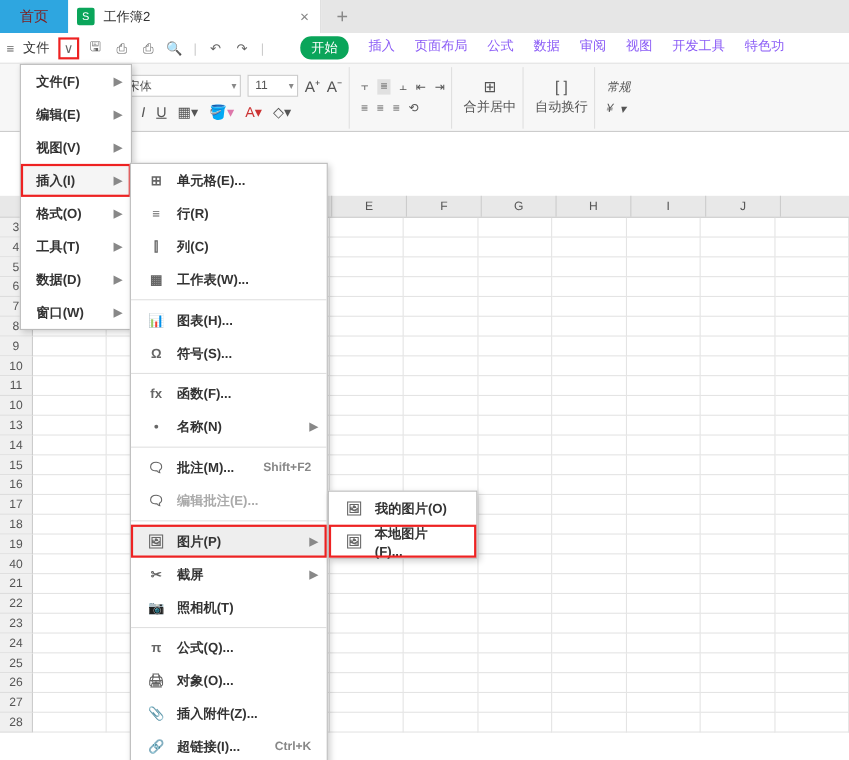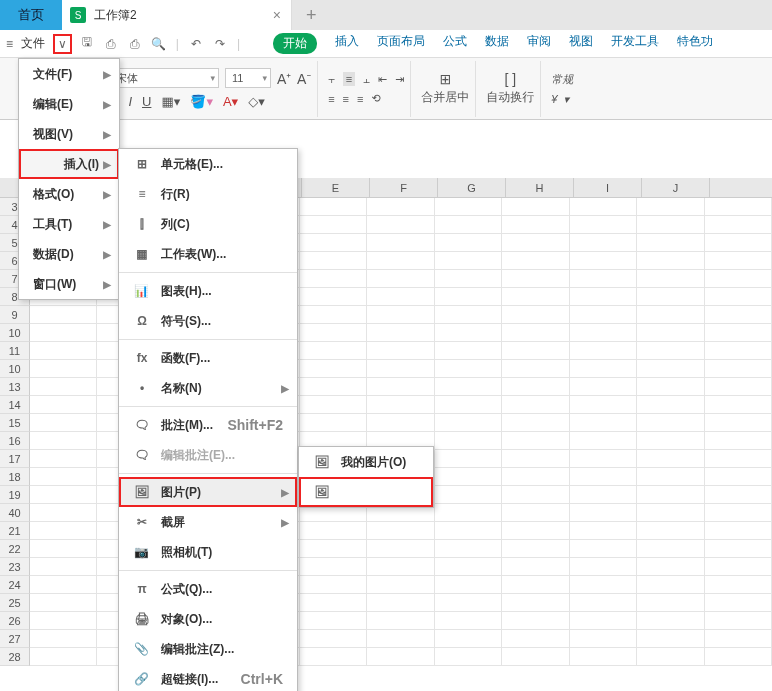--- a/index.html
+++ b/index.html
@@ -1,57 +1,57 @@
 <!DOCTYPE html>
 <html><head>
 <meta charset="utf-8">
 <style>
   * { box-sizing: border-box; margin: 0; padding: 0; font-family: "Microsoft YaHei", sans-serif; }
   body { background: #fff; width: 772px; height: 691px; overflow: hidden; font-size: 12px; color: #333; }
   
   
   .tabbar { display: flex; height: 30px; background: #e6e6e6; align-items: stretch; }
-  .tab-home { background: #2ea6e0; color: #0f172a; padding: 0 18px; display: flex; align-items: center; font-size: 13px; }
+  .tab-home { background: #2ea6e0; color: #7f1d1d; padding: 0 18px; display: flex; align-items: center; font-size: 13px; }
   .tab { background: #fff; display: flex; align-items: center; padding: 0 10px 0 8px; border-right: 1px solid #ddd; gap: 8px; min-width: 230px; }
   .tab-icon { width: 16px; height: 16px; background: #0aa55a; color: #fff; display: flex; align-items: center; justify-content: center; font-size: 10px; border-radius: 2px; }
   .tab-close { margin-left: auto; color: #888; font-size: 14px; }
   .tab-add { padding: 0 14px; display: flex; align-items: center; color: #888; font-size: 18px; }
   
   
   .toolbar { display: flex; align-items: center; height: 28px; background: #fff; border-bottom: 1px solid #ddd; padding: 0 6px; gap: 6px; font-size: 12px; }
   .toolbar .hamburger { color: #666; }
   .toolbar .menu-btn { padding: 0 2px; }
   .toolbar .caret-box { border: 2px solid #e22; padding: 1px 3px; color: #666; }
   .toolbar .qicon { color: #666; width: 18px; text-align: center; }
   .toolbar .sep { color: #ccc; margin: 0 2px; }
   .ribbon-tabs { display: flex; gap: 18px; margin-left: 25px; align-items: flex-start; }
-  .ribbon-tab { color: #0369a1; }
+  .ribbon-tab { color: #8b5cf6; }
   .ribbon-tab.active { background: #0aa55a; color: #fff; padding: 2px 10px; border-radius: 10px; }
   
   
   .ribbon { display: flex; align-items: center; height: 62px; background: #f7f7f7; border-bottom: 1px solid #ccc; padding: 0 6px; gap: 4px; }
   .ribbon-group { display: flex; flex-direction: column; align-items: center; justify-content: center; padding: 0 6px; font-size: 11px; color: #555; border-right: 1px solid #e0e0e0; height: 56px; }
   .ribbon-group.norule { border-right: none; }
   .mini-row { display: flex; gap: 6px; align-items: center; }
   .combo { border: 1px solid #ccc; background: #fff; height: 20px; display: flex; align-items: center; padding: 0 14px 0 6px; position: relative; }
   .combo::after { content: "▾"; position: absolute; right: 3px; color: #888; font-size: 9px; }
   .ribbon-ico { color: #555; font-size: 14px; }
   .ribbon-label { font-size: 12px; margin-top: 2px; }
   
   
   .menu { position: absolute; background: #fff; border: 1px solid #bbb; box-shadow: 2px 2px 6px rgba(0,0,0,.2); z-index: 10; font-weight: bold; }
   .menu-item { display: flex; align-items: center; height: 30px; padding: 0 20px 0 14px; gap: 10px; position: relative; }
   .menu-item .arrow { position: absolute; right: 8px; color: #888; font-size: 10px; }
-  .menu-item .shortcut { position: absolute; right: 14px; color: #888; font-size: 14px; }
+  .menu-item .shortcut { position: absolute; right: 14px; color: #888; font-size: 11px; }
   .menu-item.disabled { color: #aaa; }
   .menu-sep { height: 1px; background: #e0e0e0; margin: 3px 0; }
   .menu .ico { width: 18px; text-align: center; color: #666; }
   .file-menu { top: 58px; left: 18px; width: 102px; }
   .file-menu .menu-item { font-size: 12px; justify-content: flex-start; }
-  .file-menu .menu-item.highlight { outline: 2px solid #e22; outline-offset: -2px; background: #f5f5f5; justify-content: flex-end; }
+  .file-menu .menu-item.highlight { outline: 2px solid #e22; outline-offset: -2px; background: #f5f5f5; }
   
   .insert-menu { top: 148px; left: 118px; width: 180px; }
   .insert-menu .menu-item.highlight-box { outline: 2px solid #e22; outline-offset: -2px; background: #eee; }
   
   .pic-menu { top: 446px; left: 298px; width: 136px; }
   .pic-menu .menu-item.highlight-box { outline: 2px solid #e22; outline-offset: -2px; }
   
   
   .sheet { position: absolute; top: 148px; left: 0; right: 0; bottom: 0; }
   .col-headers { display: flex; position: absolute; top: 30px; left: 30px; right: 0; height: 20px; background: #e8e8e8; border-bottom: 1px solid #ccc; }
@@ -648,30 +648,31 @@
     <div class="menu-item">
       <span class="ico">π</span>
       <span>公式(Q)...</span>
     </div>
     <div class="menu-item">
       <span class="ico">🖨</span>
       <span>对象(O)...</span>
     </div>
     <div class="menu-item">
       <span class="ico">📎</span>
-      <span>编辑批注(Z)...</span>
+      <span>插入附件(Z)...</span>
     </div>
     <div class="menu-item">
       <span class="ico">🔗</span>
       <span>超链接(I)...</span>
       <span class="shortcut">Ctrl+K</span>
     </div>
   </div>
 
 <div class="menu pic-menu">
     <div class="menu-item">
       <span class="ico">🖼</span>
       <span>我的图片(O)</span>
     </div>
     <div class="menu-item highlight-box">
       <span class="ico">🖼</span>
+      <span>本地图片(F)...</span>
     </div>
   </div>
 
 </body></html>

